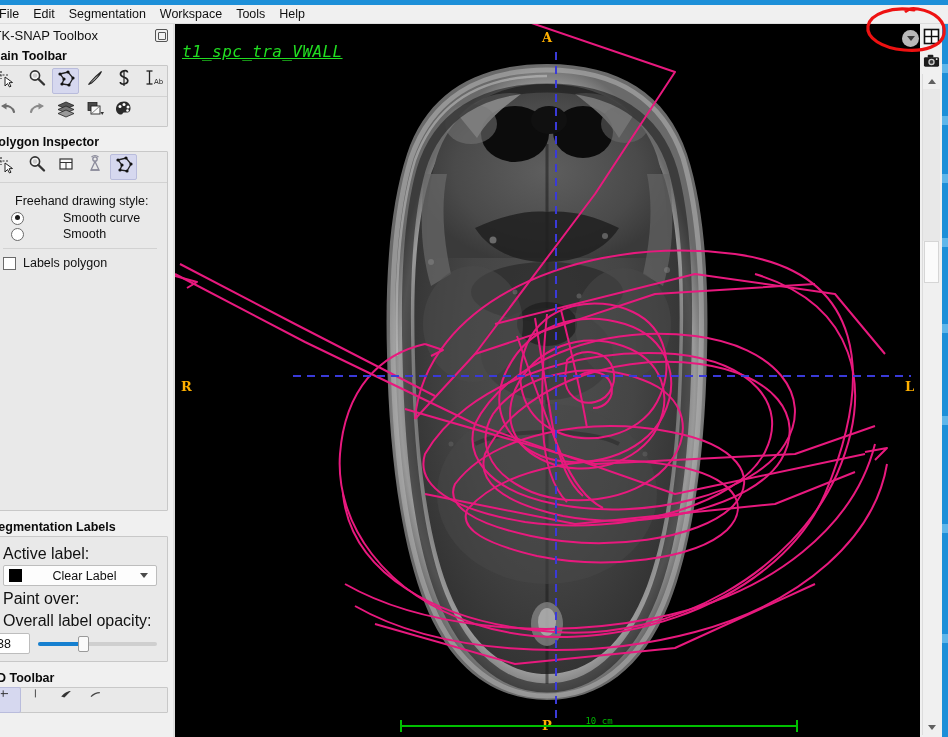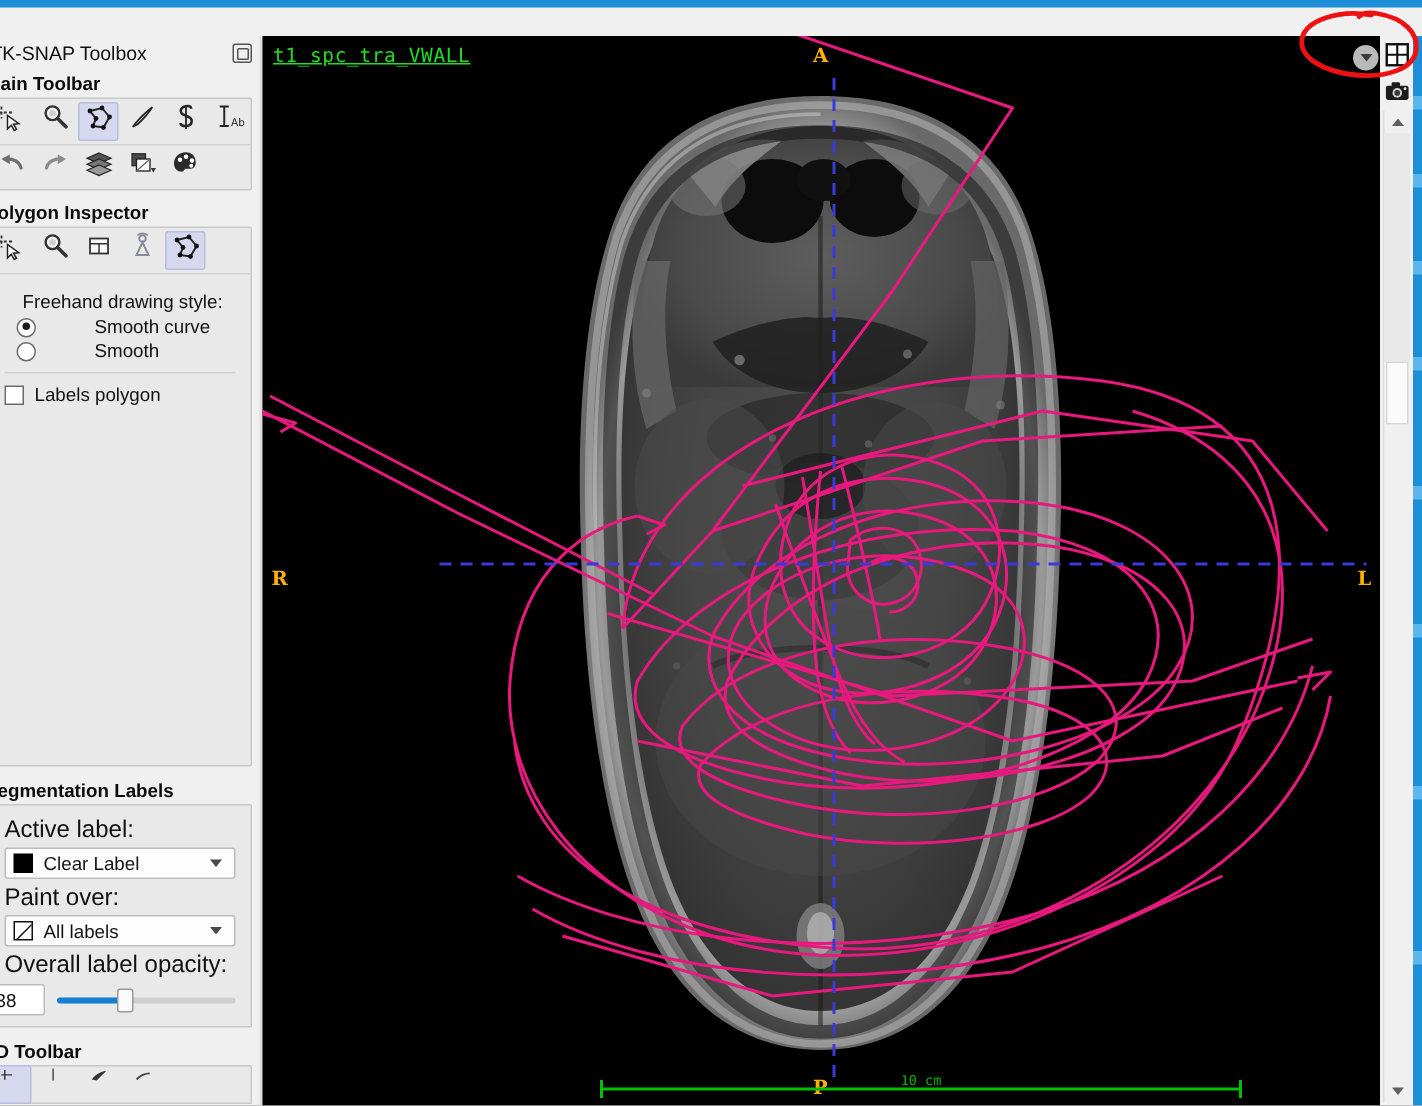--- a/index.html
+++ b/index.html
@@ -107,21 +107,21 @@
 
   .divider-line { height: 1px; background: #d2d2d2; margin: 7px 5px 0 0; }
 
   .tall-empty { height: 232px; }
 
   
   .seg-label-text { font-size: 16px; color: #111; margin: 4px 0 2px -10px; }
   .combo {
     height: 21px; background: #fdfdfd; border: 1px solid #bdbdbd;
     border-radius: 2px; display: flex; align-items: center;
-    margin: 0 5px 0 -10px; cursor: pointer;
+    margin: 0 5px 0 -10px; cursor: pointer; text-align: center;
   }
   .swatch-black {
     width: 13px; height: 13px; background: #000; margin: 0 7px 0 5px; flex: none;
   }
   .swatch-hatch {
     width: 13px; height: 13px; background: #fff; border: 1px solid #111;
     margin: 0 7px 0 5px; flex: none; position: relative; overflow: hidden;
   }
   .swatch-hatch::after {
     content: ""; position: absolute; left: -3px; top: 5px;
@@ -157,36 +157,36 @@
     background: #fafafa; border: 1px solid #9a9a9a; border-radius: 2px;
   }
 
   
   .viewport {
     position: absolute; left: 175px; top: 24px;
     width: 745px; height: 713px;
     background: #000; overflow: hidden;
   }
   .img-name {
-    position: absolute; left: 7px; top: 6px;
+    position: absolute; left: 7px; top: 18px;
     font-family: "DejaVu Sans Mono", monospace;
-    font-size: 13px; color: #22dd22;
-    text-decoration: underline; letter-spacing: .4px;
+    font-size: 16px; color: #22dd22;
+    text-decoration: underline; letter-spacing: .4px; font-style: italic;
   }
   .orient {
     position: absolute; font-family: "DejaVu Serif", serif;
     font-size: 13px; font-weight: bold; color: #ffb000;
   }
   .or-A { left: 367px; top: 6px; }
   .or-P { left: 367px; bottom: 4px; }
   .or-R { left: 6px; top: 355px; }
   .or-L { left: 730px; top: 355px; }
 
   .scalebar {
-    position: absolute; left: 225px; bottom: 7px; width: 428px; height: 10px;
+    position: absolute; left: 225px; bottom: 7px; width: 398px; height: 10px;
   }
   .scalebar .bar {
     position: absolute; left: 0; top: 5px; width: 100%; height: 2px; background: #00c000;
   }
   .scalebar .cap {
     position: absolute; top: 0; width: 2px; height: 12px; background: #00c000;
   }
   .scalebar .cap.l { left: 0; } .scalebar .cap.r { right: 0; }
   .scalebar .lbl {
     position: absolute; left: 50%; transform: translateX(-50%); top: -4px;
@@ -255,20 +255,28 @@
     background: #e0e0e0;
   }
 </style>
 </head>
 <body>
 
 <div id="app">
 
   <div class="titlebar"></div>
 
+  <div class="menubar">
+    <div class="menu-item">File</div>
+    <div class="menu-item">Edit</div>
+    <div class="menu-item">Segmentation</div>
+    <div class="menu-item">Workspace</div>
+    <div class="menu-item">Tools</div>
+    <div class="menu-item">Help</div>
+  </div>
 
   <div class="toolbox">
 
     <div class="tb-header">
       <div class="t">ITK-SNAP Toolbox</div>
       <div class="float-icon"></div>
     </div>
 
     <div class="sec-title">Main Toolbar</div>
 
@@ -429,25 +437,20 @@
 
     <div class="group-box" style="padding:4px 5px 7px 12px;">
       <div class="seg-label-text" style="margin-left:0">Active label:</div>
       <div class="combo" style="margin-left:0">
         <div class="swatch-black"></div>
         <div class="combo-text">Clear Label</div>
         <div class="caret"></div>
       </div>
 
       <div class="seg-label-text" style="margin-left:0">Paint over:</div>
-      <div class="combo" style="margin-left:0">
-        <div class="swatch-hatch"></div>
-        <div class="combo-text">All labels</div>
-        <div class="caret"></div>
-      </div>
 
       <div class="seg-label-text" style="margin-left:0">Overall label opacity:</div>
       <div class="opacity-row" style="margin-left:-11px">
         <div class="spin">38</div>
         <div class="slider">
           <div class="slider-track"></div>
           <div class="slider-fill"></div>
           <div class="slider-thumb"></div>
         </div>
       </div>

